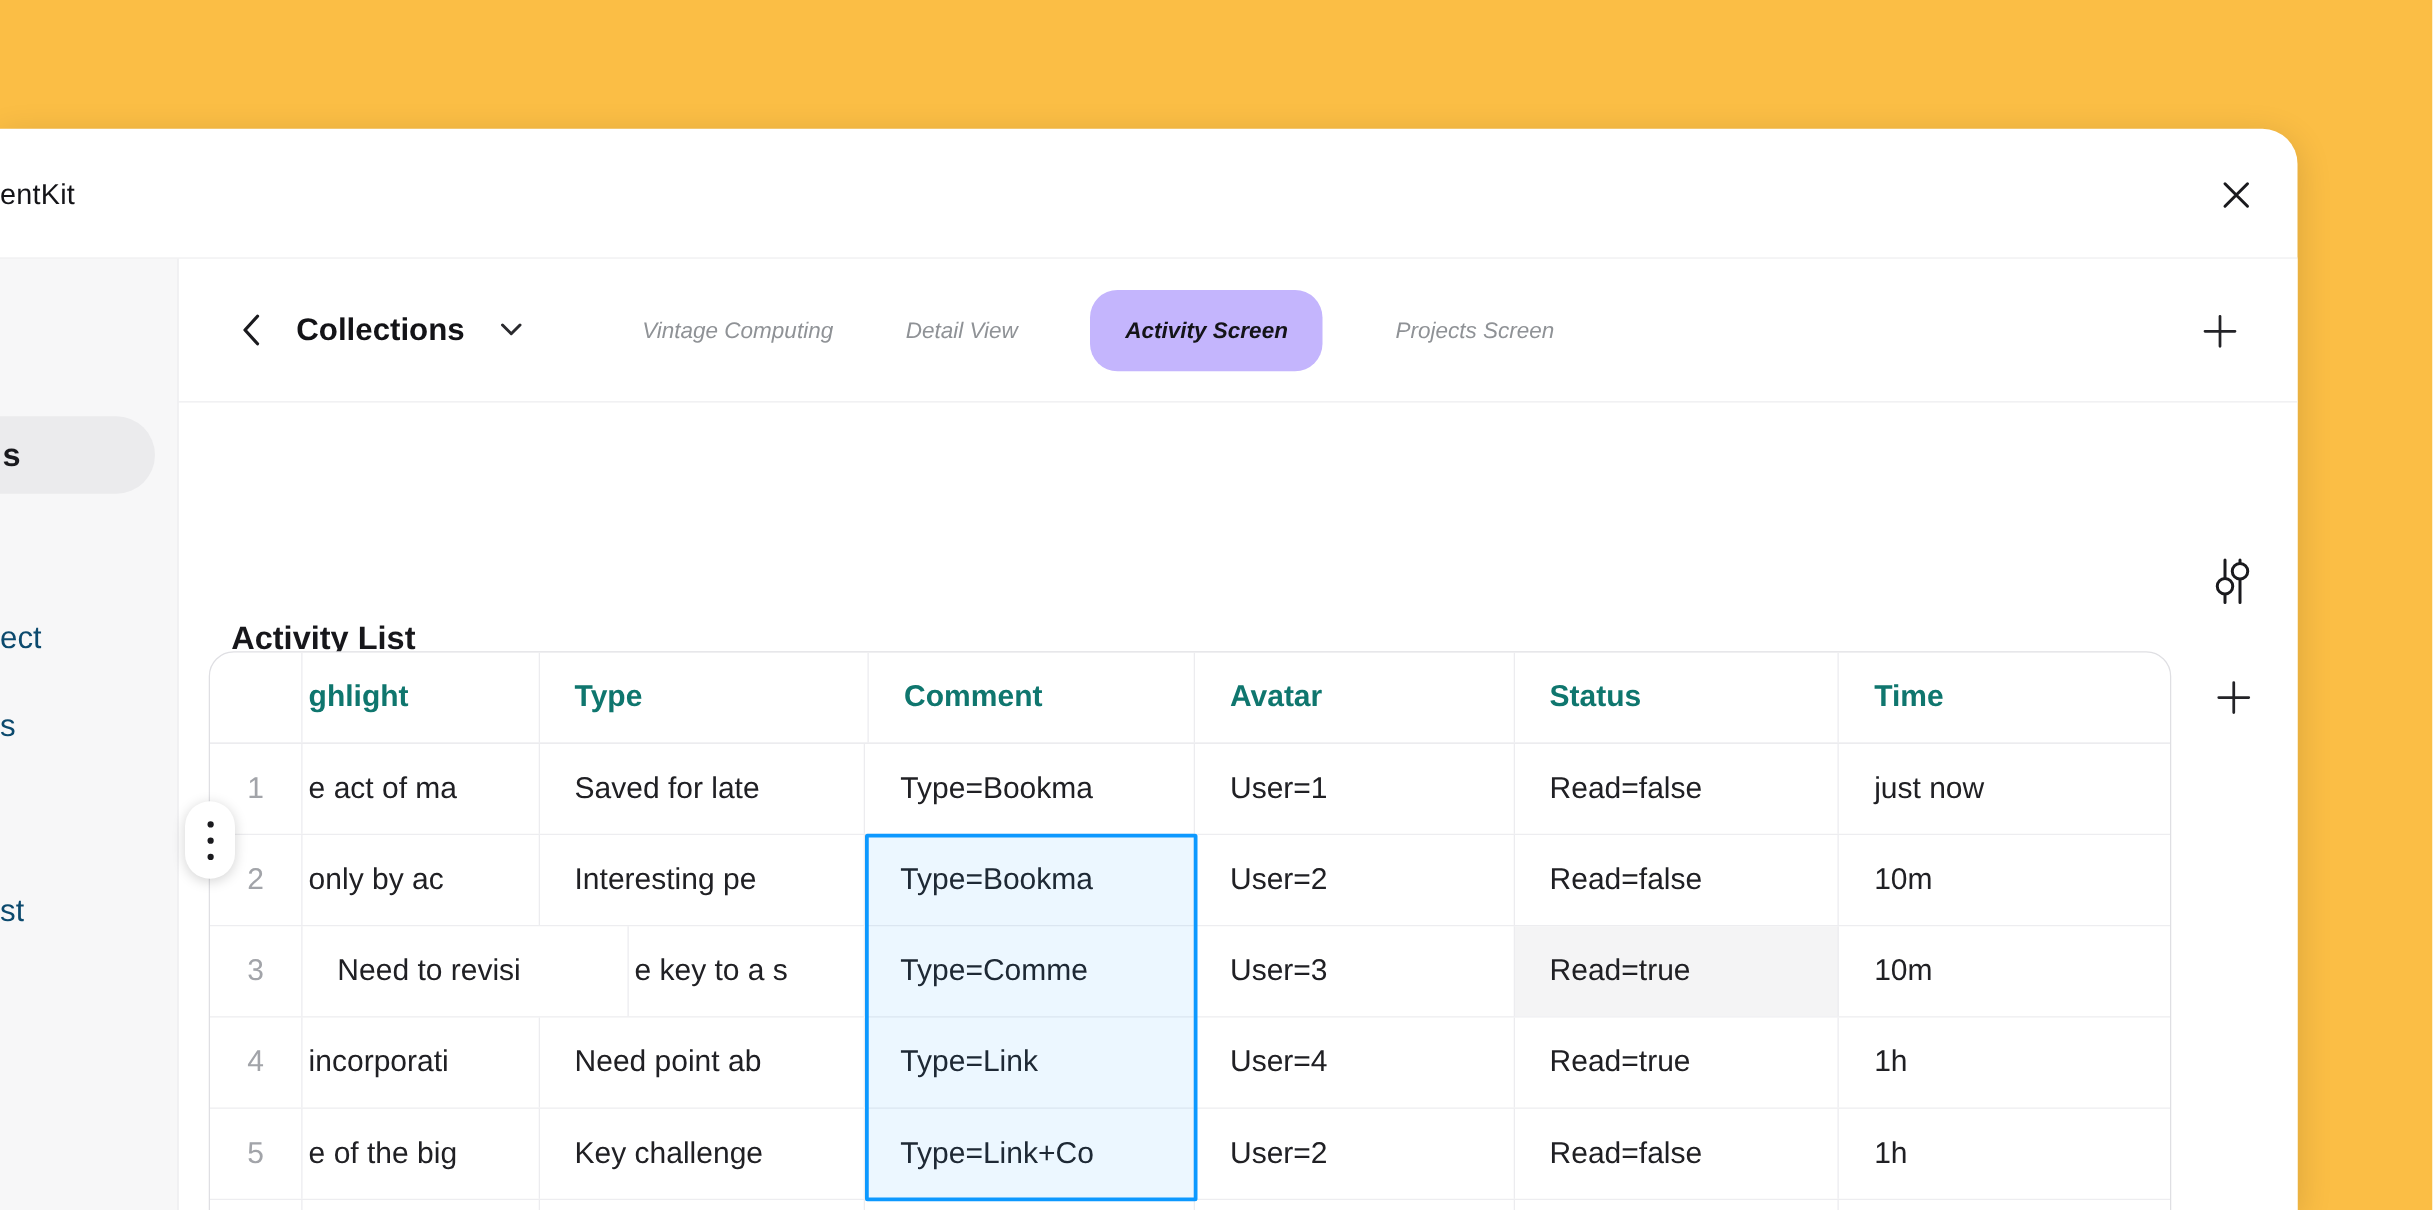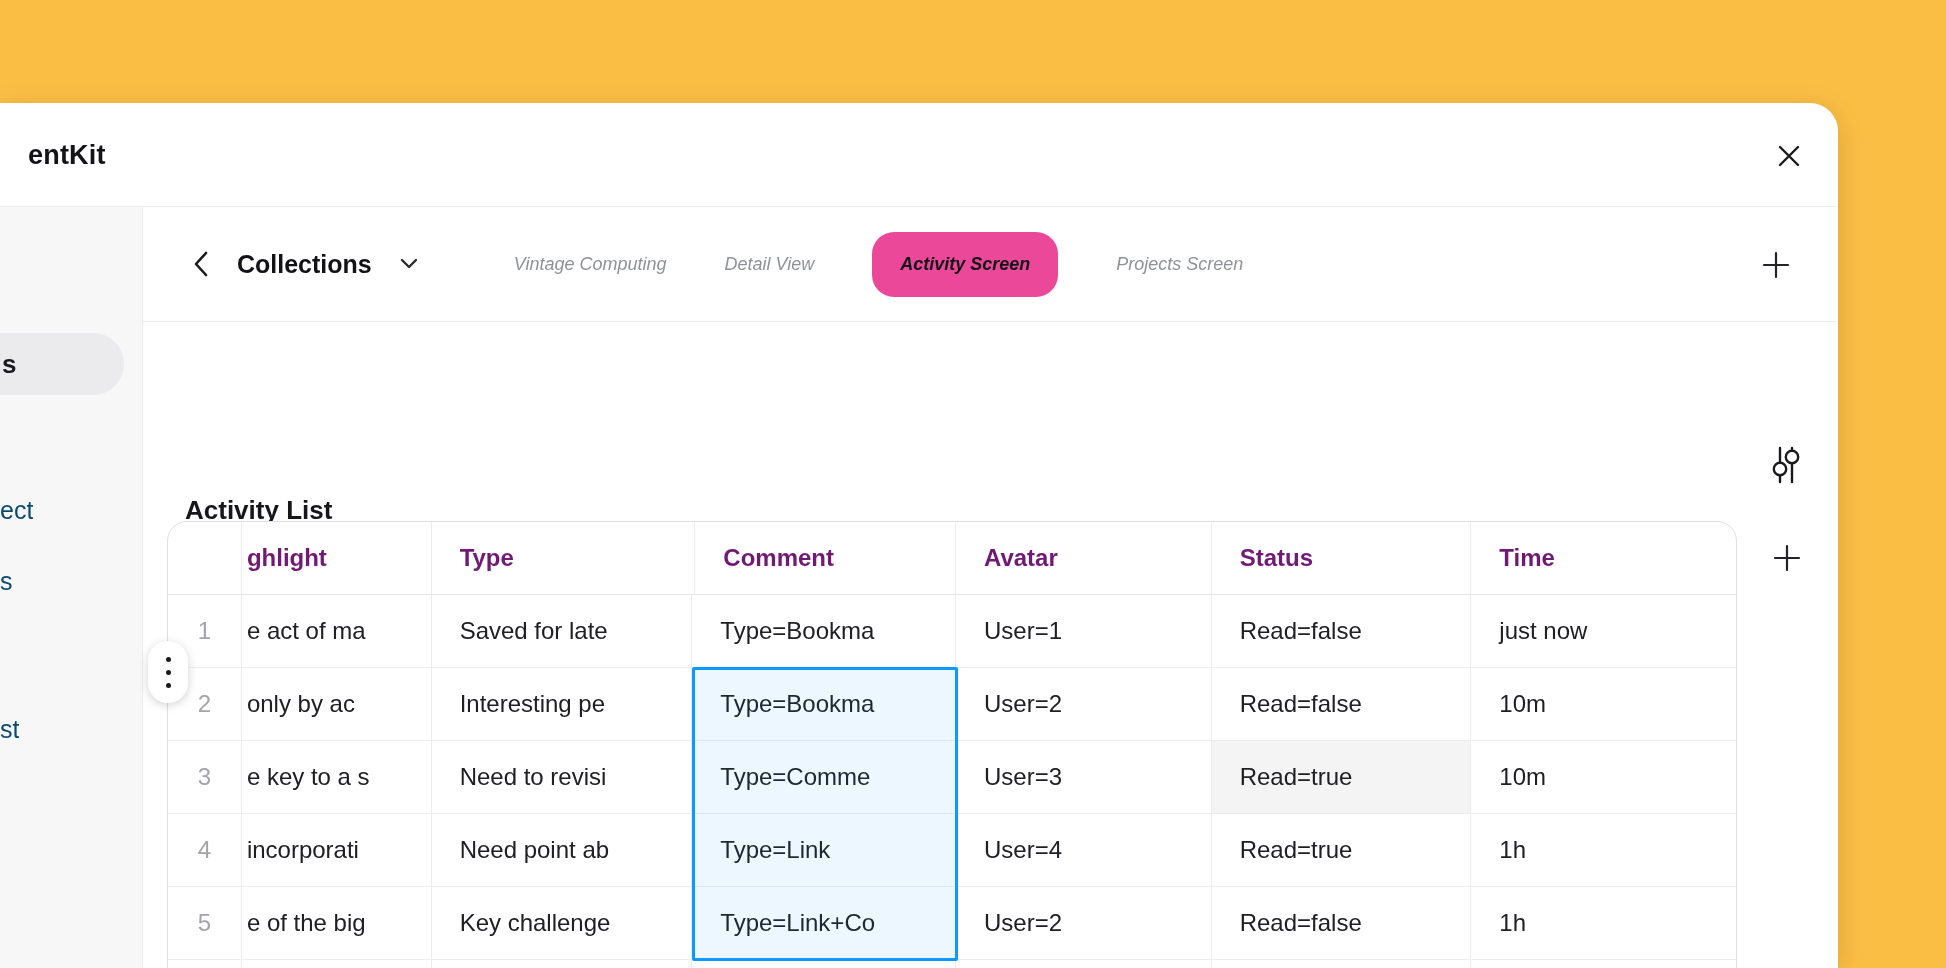--- a/index.html
+++ b/index.html
@@ -8,21 +8,21 @@
   .stage { position:relative; width:1946px; height:968px; overflow:hidden; background:#FBBE45; }
 
   
   .modal { position:absolute; left:0; top:103px; width:1838px; height:865px;
            background:#ffffff; border-radius:0 28px 0 0; box-shadow:0 6px 28px rgba(0,0,0,.14); }
 
   
   .modal-header { position:absolute; left:0; top:0; width:100%; height:104px;
                   border-bottom:1px solid #ececee; }
   .app-title { position:absolute; left:0; top:0; height:104px; display:flex; align-items:center;
-               font-size:27px; font-weight:700; color:#141418; letter-spacing:.2px;margin-left:28px; }
+               font-size:23px; font-weight:400; color:#141418; letter-spacing:.2px; }
   .close-btn { position:absolute; left:1768px; top:32px; width:42px; height:42px;
                display:flex; align-items:center; justify-content:center;
                background:none; border:none; cursor:pointer; color:#1a1a1e; }
 
   
   .sidebar { position:absolute; left:0; top:104px; width:143px; height:761px;
              background:#f7f7f8; border-right:1px solid #e9e9ec; }
   .side-item { position:absolute; left:0; font-size:25px; color:#0c4a6e; white-space:nowrap;
                overflow:hidden; cursor:pointer; }
   .side-item.active { top:126px; width:124px; height:62px; background:#ebebed;
@@ -39,41 +39,41 @@
   .tabbar { position:absolute; left:0; top:0; width:100%; height:115px;
             border-bottom:1px solid #ededef; display:flex; align-items:center; }
   .back-btn { margin-left:40px; width:36px; height:36px; background:none; border:none;
               cursor:pointer; display:flex; align-items:center; justify-content:center; color:#1a1a1e; }
   .collections { margin-left:18px; display:flex; align-items:center; gap:28px; cursor:pointer;
                  background:none; border:none; }
   .collections .lbl { font-size:25px; font-weight:700; color:#131317; }
   .tab-list { display:flex; align-items:center; margin-left:96px; gap:58px; }
   .tab { background:none; border:none; cursor:pointer; font-size:18px; font-weight:500;
          color:#8f9296; white-space:nowrap;font-style:italic; }
-  .tab.active { background:#ec4899; color:#141418; font-weight:700; border-radius:22px;
+  .tab.active { background:#c4b5fd; color:#141418; font-weight:700; border-radius:22px;
                 height:65px; max-width:249px; padding:0 28px; overflow:hidden; }
   .add-tab-btn { position:absolute; right:44px; top:40px; width:36px; height:36px; background:none;
                  border:none; cursor:pointer; display:flex; align-items:center; justify-content:center; color:#232327; }
 
   
   .list-title { position:absolute; left:42px; top:256px; font-size:26px; font-weight:700; color:#17171b;margin-top:32px; }
   .filters-btn { position:absolute; left:1622px; top:236px; width:42px; height:44px; background:none;
                  border:none; cursor:pointer; display:flex; align-items:center; justify-content:center; }
   .add-col-btn { position:absolute; left:1625px; top:332px; width:38px; height:38px; background:none;
                  border:none; cursor:pointer; display:flex; align-items:center; justify-content:center; color:#232327; }
 
   
   .table { position:absolute; left:24px; top:314px; width:1570px; height:588px;
            border:1.5px solid #dfdfe3; border-radius:20px 20px 0 0; background:#fff; overflow:hidden; }
   .trow { display:flex; height:73px; border-bottom:1px solid #ededf0; }
   .trow.head { border-bottom:1px solid #e6e6ea; }
   .cell { height:100%; border-right:1px solid #ececef; display:flex; align-items:center;
           font-size:24px; color:#202024; white-space:nowrap; overflow:hidden; padding-left:28px; }
   .cell:last-child { border-right:none; }
-  .trow.head .cell { font-weight:700; color:#701a75; }
+  .trow.head .cell { font-weight:700; color:#0f766e; }
   .c0 { width:74px;  justify-content:center; padding-left:0; }
   .c1 { width:190px; padding-left:5px; }
   .c2 { width:261px; }
   .c3 { width:264px; }
   .c4 { width:256px; }
   .c5 { width:260px; }
   .c6 { width:265px; }
   .rownum { color:#a2a4a9; }
   .cell-gray { background:#f4f4f5; }
 
@@ -181,22 +181,22 @@
               <div class="cell c0 rownum">2</div>
               <div class="cell c1">only by ac</div>
               <div class="cell c2">Interesting pe</div>
               <div class="cell c3">Type=Bookma</div>
               <div class="cell c4">User=2</div>
               <div class="cell c5">Read=false</div>
               <div class="cell c6">10m</div>
             </div>
             <div class="trow">
               <div class="cell c0 rownum">3</div>
+              <div class="cell c2">Need to revisi</div>
               <div class="cell c1">e key to a s</div>
-              <div class="cell c2">Need to revisi</div>
               <div class="cell c3">Type=Comme</div>
               <div class="cell c4">User=3</div>
               <div class="cell c5 cell-gray">Read=true</div>
               <div class="cell c6">10m</div>
             </div>
             <div class="trow">
               <div class="cell c0 rownum">4</div>
               <div class="cell c1">incorporati</div>
               <div class="cell c2">Need point ab</div>
               <div class="cell c3">Type=Link</div>

